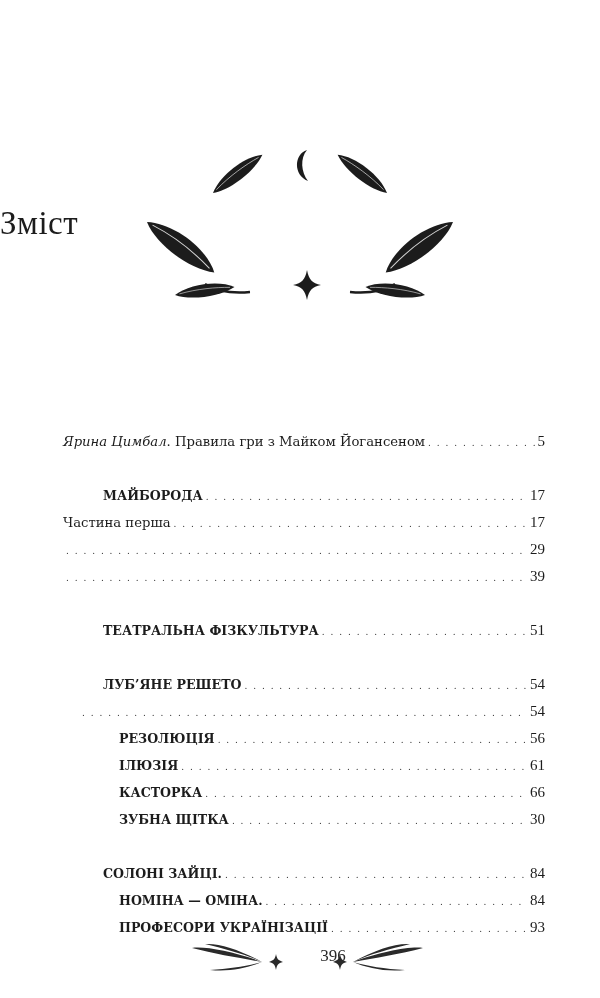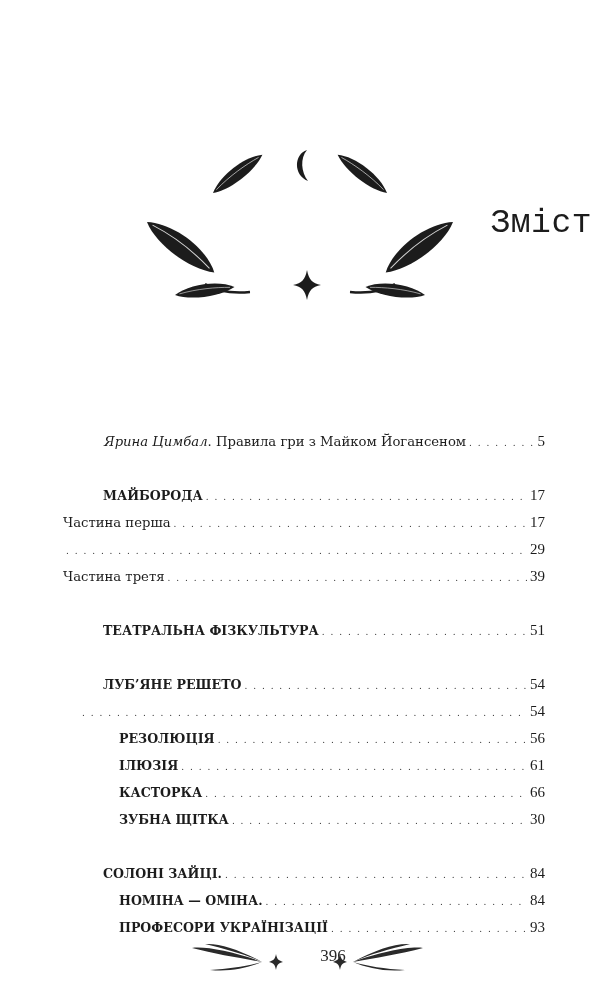--- a/index.html
+++ b/index.html
@@ -10,36 +10,36 @@
     font-family: "DejaVu Serif", "Liberation Serif", serif;
     position: relative;
     overflow: hidden;
   }
   .header-ornament {
     position: absolute; left: 0; top: 0; width: 600px; height: 320px;
   }
   .header-ornament svg { position: absolute; left: 0; top: 0; }
   .title {
     position: absolute; left: 0; width: 592px; top: 205px;
-    text-align: right;
-    font-family: Liberation Mono, monospace;
+    text-align: left;
+    font-family: Liberation Serif, serif;
     font-size: 33px; letter-spacing: 0.5px;
     color: #1c1c1c;
   }
   .toc {
     position: absolute; left: 63px; width: 482px; top: 428px;
     font-family: "DejaVu Serif", serif;
   }
   .entry {
     display: flex; align-items: baseline;
     height: 27px; font-size: 13.2px; line-height: 27px;
     white-space: nowrap;
   }
   .entry .label { flex: 0 0 auto; }
-  .entry .label .italic-part { font-style: italic; margin-left: 41px; }
+  .entry .label .italic-part { font-style: italic; }
   .entry .dots {
     flex: 1 1 auto; overflow: hidden; margin: 0 3px;
     font-size: 9px; letter-spacing: 1.5px; color: #333;
   }
   .entry .page {
     flex: 0 0 auto; font-family: "Liberation Serif", serif;
     font-size: 15px; text-align: right;
   }
   .entry.bold .label { font-weight: bold; font-size: 12.6px; margin-left: 40px; }
   .entry.sub { padding-left: 16px; }
@@ -123,21 +123,20 @@
   <div class="entry">
     <span class="label">Частина перша</span>
     <span class="dots">. . . . . . . . . . . . . . . . . . . . . . . . . . . . . . . . . . . . . . . . . . . . . . . . . . . . . . . . . . . . . . . . . . . . . . . . . . . . . . .</span>
     <span class="page">17</span>
   </div>
   <div class="entry">
     <span class="dots">. . . . . . . . . . . . . . . . . . . . . . . . . . . . . . . . . . . . . . . . . . . . . . . . . . . . . . . . . . . . . . . . . . . . . . . . . . . . . . .</span>
     <span class="page">29</span>
   </div>
   <div class="entry">
-    <span class="label">Частина третя</span>
     <span class="dots">. . . . . . . . . . . . . . . . . . . . . . . . . . . . . . . . . . . . . . . . . . . . . . . . . . . . . . . . . . . . . . . . . . . . . . . . . . . . . . .</span>
     <span class="page">39</span>
   </div>
   <div class="gap-sm"></div>
 
   <div class="entry bold">
     <span class="label">ТЕАТРАЛЬНА ФІЗКУЛЬТУРА</span>
     <span class="dots">. . . . . . . . . . . . . . . . . . . . . . . . . . . . . . . . . . . . . . . . . . . . . . . . . . . . . . . . . . . . . . . . . . . . . . . . . . . . . . .</span>
     <span class="page">51</span>
   </div>

